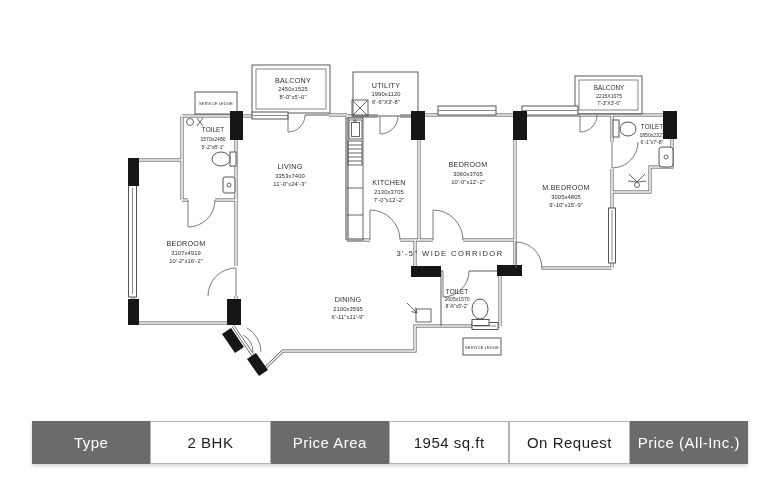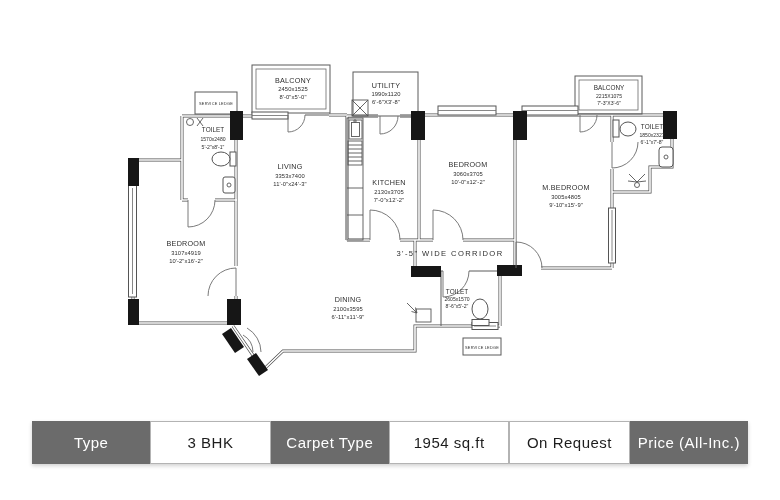--- a/index.html
+++ b/index.html
@@ -272,18 +272,18 @@
     <text class="rd-sm" x="457" y="300">8'-6"x5'-2"</text>
   </g>
   <text class="corridor-t" x="450" y="248">3'-5" WIDE CORRIDOR</text>
   <text class="ledge-t" x="216" y="97">SERVICE LEDGE</text>
   <text class="ledge-t" x="482" y="340.5">SERVICE LEDGE</text>
 </svg>
 </div>
 
 <div class="spec">
   <div class="cell lab">Type</div>
-  <div class="cell val">3 BHK</div>
-  <div class="cell lab">Carpet Type</div>
+  <div class="cell val">2 BHK</div>
+  <div class="cell lab">Price Area</div>
   <div class="cell val">1954 sq.ft</div>
   <div class="cell val">On Request</div>
   <div class="cell lab">Price (All-Inc.)</div>
 </div>
 
 </body></html>

